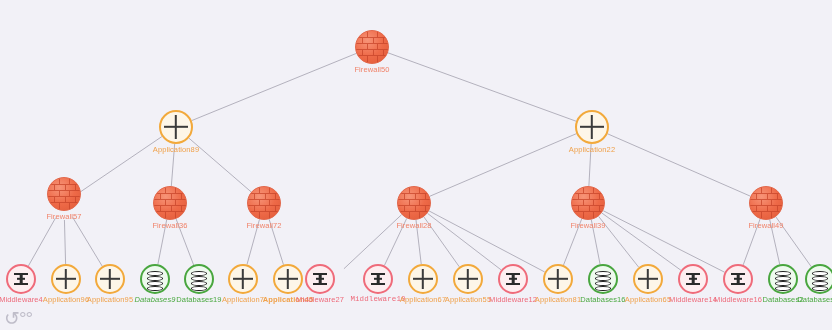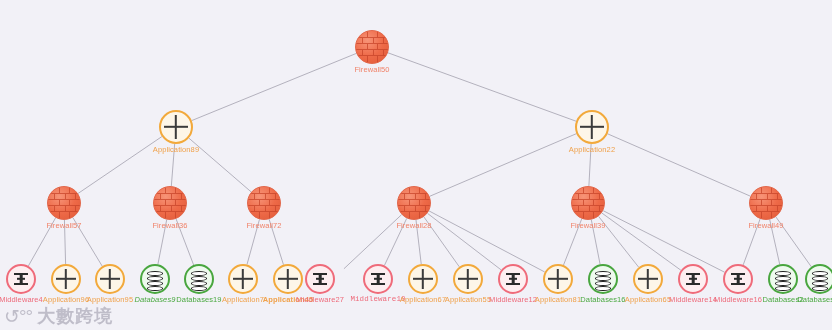--- a/index.html
+++ b/index.html
@@ -149,21 +149,21 @@
     </div>
     <div class="node app big" style="left: 592px; top: 127px;">
       <span class="glyph">
         <span class="cross">
           <i class="h"></i>
           <i class="v"></i>
         </span>
       </span>
       <span class="label app-label">Application22</span>
     </div>
-    <div class="node fw big" style="left: 64px; top: 203px;">
+    <div class="node fw big" style="left: 64px; top: 194px;">
       <span class="glyph">
         <span class="bricks">
           <i style="top:6px"></i>
           <i style="top:12px"></i>
           <i style="top:18px"></i>
           <i style="top:24px"></i>
           <b style="left:11px;top:0;height:6px"></b>
           <b style="left:21px;top:0;height:6px"></b>
           <b style="left:6px;top:6px;height:6px"></b>
           <b style="left:17px;top:6px;height:6px"></b>
@@ -484,14 +484,13 @@
           <e style="top:10px"></e>
           <e style="top:15px"></e>
         </span>
       </span>
       <span class="label db-label">Databases13</span>
     </div>
   </div>
 
 <div id="watermark">
   <span class="wm-mark">↺°°</span>
-  <span class="wm-text">大數跨境</span>
 </div>
 
 </body></html>

